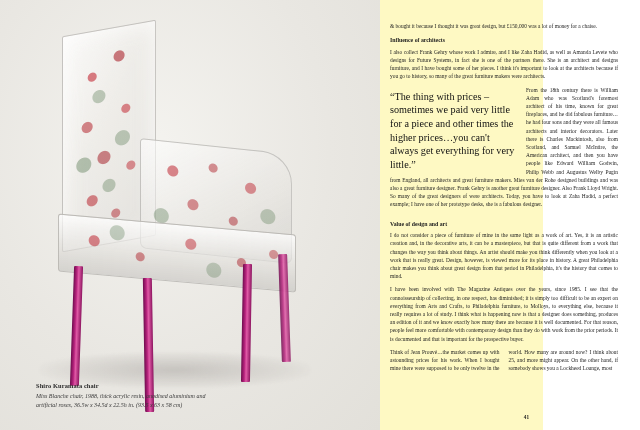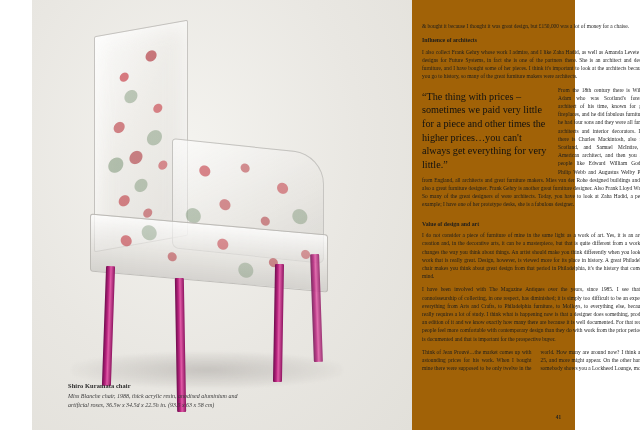--- a/index.html
+++ b/index.html
@@ -10,23 +10,22 @@
     width: 640px;
     height: 430px;
     background: #ffffff;
     font-family: "Liberation Serif", serif;
     overflow: hidden;
   }
   .page {
     position: relative;
     width: 543px;
     height: 430px;
-    background: #a16207;
+    background: #fef9c3;
     box-sizing: border-box;
-    margin-left: 32px;
   }
 
   
   .plate {
     position: absolute;
     left: 0;
     top: 0;
     width: 380px;
     height: 430px;
     background: #eceae5;

